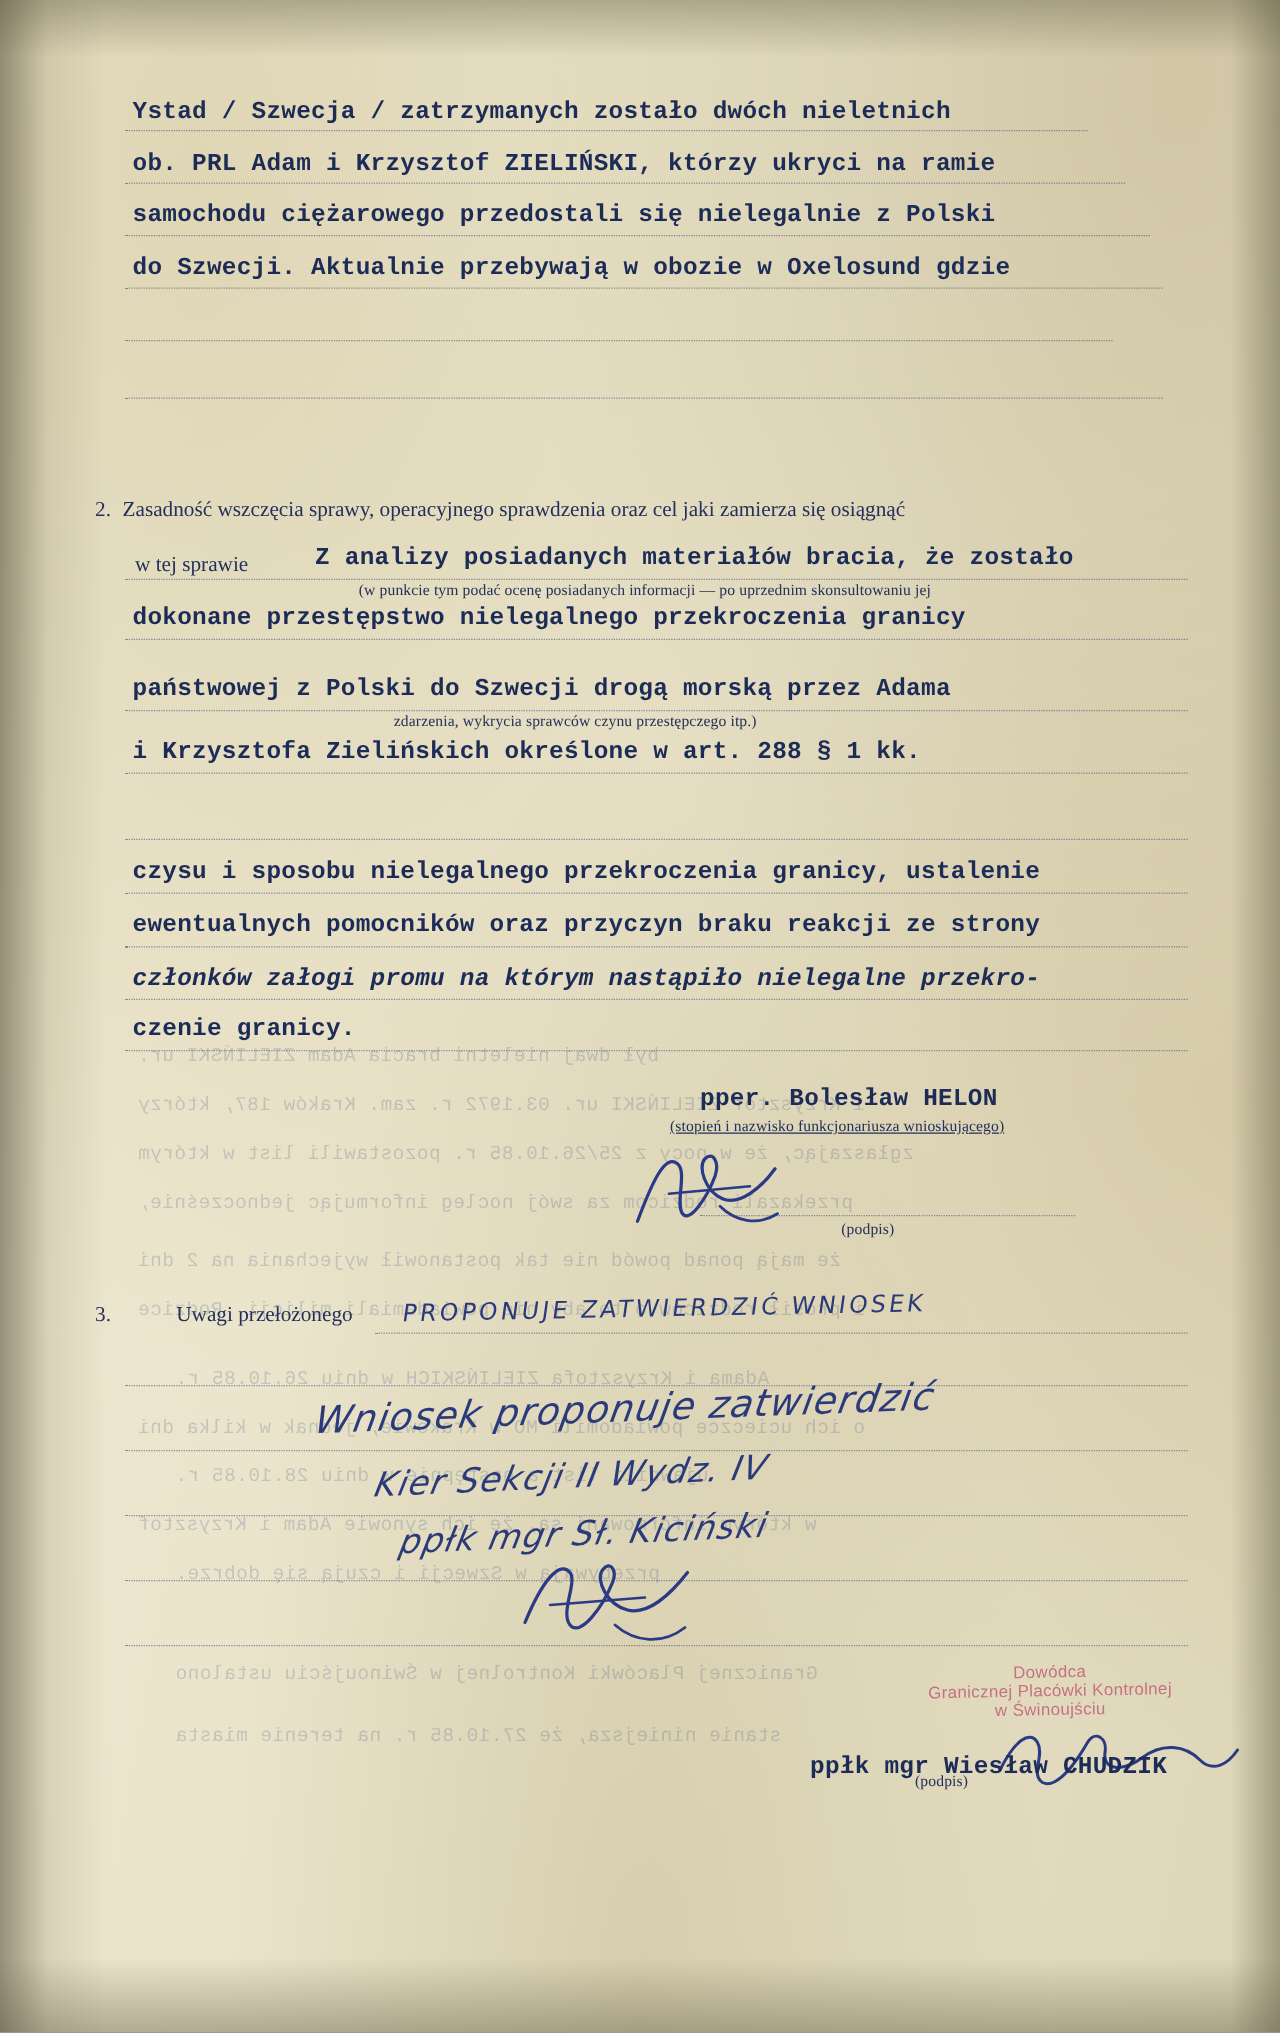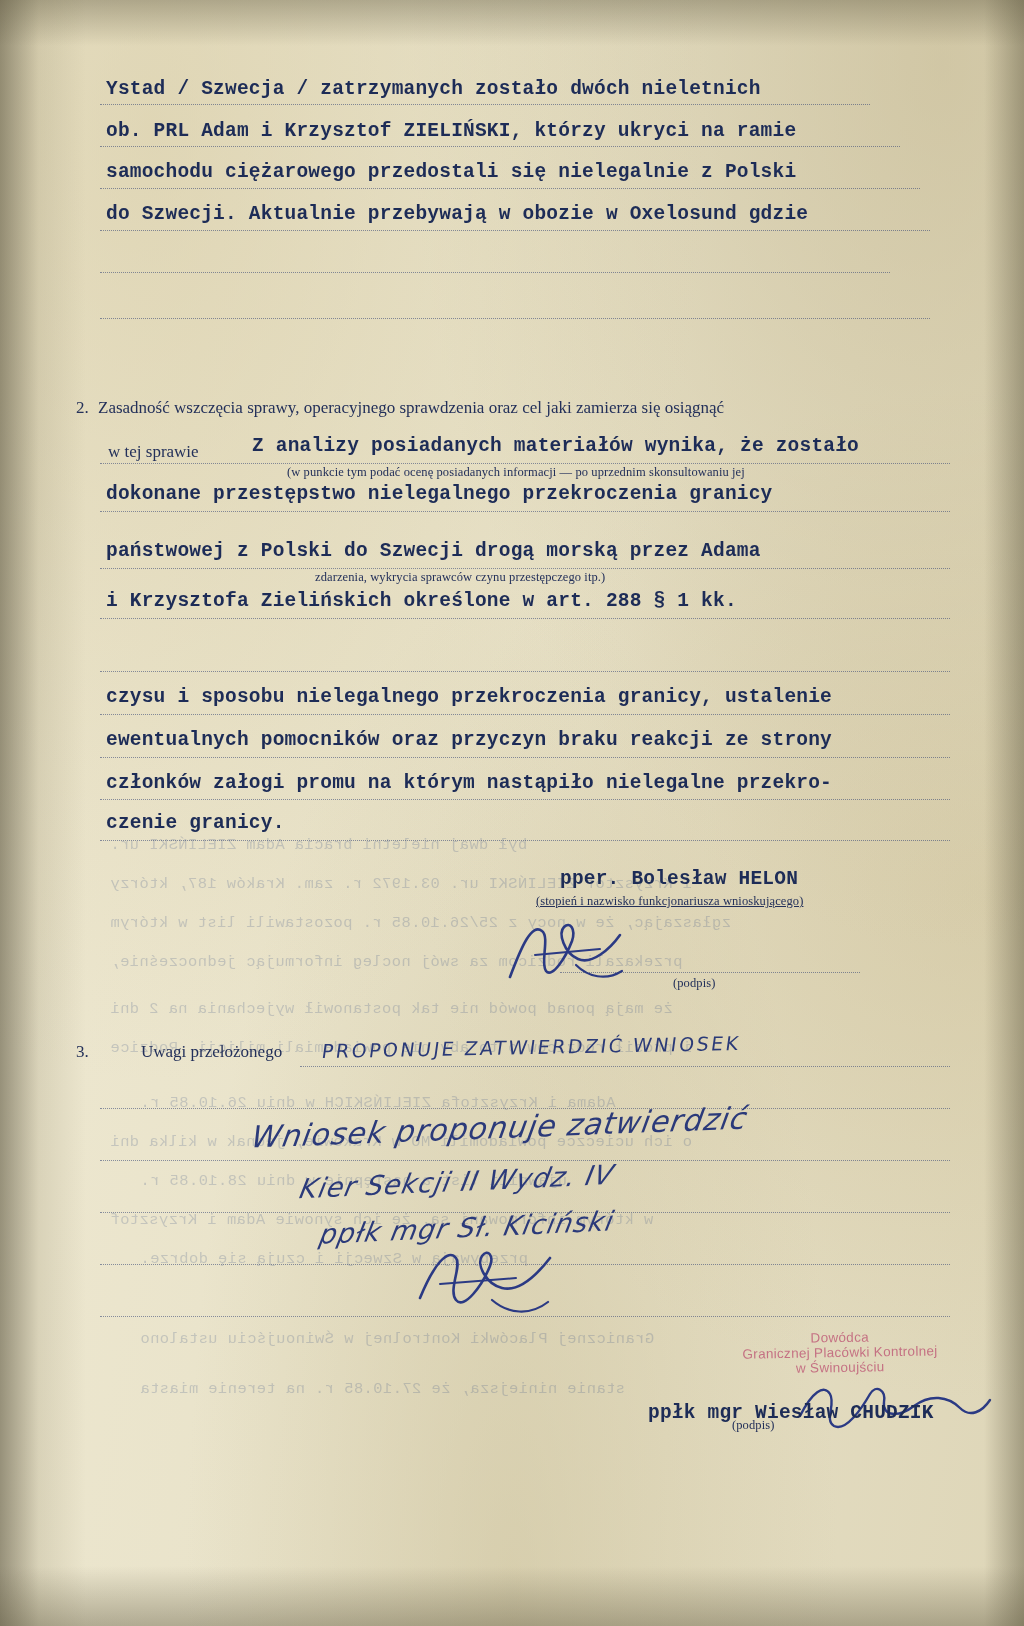--- a/index.html
+++ b/index.html
@@ -179,21 +179,21 @@
   <div class="dotline" style="left:100px; top:230px; width:830px;"></div>
 
   <div class="dotline" style="left:100px; top:272px; width:790px;"></div>
 
   <div class="dotline" style="left:100px; top:318px; width:830px;"></div>
 
   <div class="line printed num-item" style="left:76px; top:398px;">2.</div>
   <div class="line printed num-item" style="left:98px; top:398px;">Zasadność wszczęcia sprawy, operacyjnego sprawdzenia oraz cel jaki zamierza się osiągnąć</div>
 
   <div class="line printed num-item" style="left:108px; top:442px;">w tej sprawie</div>
-  <div class="line typed typed-body" style="left:252px; top:437px;">Z analizy posiadanych materiałów wynika, że zostało</div>
+  <div class="line typed typed-body" style="left:252px; top:437px;">Z analizy posiadanych materiałów bracia, że zostało</div>
   <div class="dotline" style="left:100px; top:463px; width:850px;"></div>
 
   <div class="line printed small-print" style="left:287px; top:465px;">(w punkcie tym podać ocenę posiadanych informacji — po uprzednim skonsultowaniu jej</div>
 
   <div class="line typed typed-body" style="left:106px; top:485px;">dokonane przestępstwo nielegalnego przekroczenia granicy</div>
   <div class="dotline" style="left:100px; top:511px; width:850px;"></div>
 
 
   <div class="line typed typed-body" style="left:106px; top:542px;">państwowej z Polski do Szwecji drogą morską przez Adama</div>
   <div class="dotline" style="left:100px; top:568px; width:850px;"></div>
@@ -204,21 +204,21 @@
   <div class="dotline" style="left:100px; top:618px; width:850px;"></div>
 
   <div class="dotline" style="left:100px; top:671px; width:850px;"></div>
 
   <div class="line typed typed-body" style="left:106px; top:688px;">czysu i sposobu nielegalnego przekroczenia granicy, ustalenie</div>
   <div class="dotline" style="left:100px; top:714px; width:850px;"></div>
 
   <div class="line typed typed-body" style="left:106px; top:731px;">ewentualnych pomocników oraz przyczyn braku reakcji ze strony</div>
   <div class="dotline" style="left:100px; top:757px; width:850px;"></div>
 
-  <div class="line typed typed-body" style="left:106px; top:774px;">członków załogi promu na którym nastąpiło nielegalne przekro-</div>
+  <div class="line typed typed-body" style="left:106px; top:774px;font-style:italic;">członków załogi promu na którym nastąpiło nielegalne przekro-</div>
   <div class="dotline" style="left:100px; top:799px; width:850px;"></div>
 
   <div class="line typed typed-body" style="left:106px; top:814px;">czenie granicy.</div>
   <div class="dotline" style="left:100px; top:840px; width:850px;"></div>
 
   <div class="line typed typed-body" style="left:560px; top:870px;">pper. Bolesław HELON</div>
   <div class="line printed small-print" style="left:536px; top:894px;text-decoration:underline;">(stopień i nazwisko funkcjonariusza wnioskującego)</div>
 
   <svg class="signature-svg" style="left:480px; top:905px;" width="240" height="90" viewBox="0 0 240 90">
     <path d="M30 72 C42 40, 52 18, 62 26 C70 32, 60 58, 66 66 C72 74, 86 52, 92 36 C96 24, 90 16, 84 22 C78 28, 84 48, 98 54 C112 60, 130 44, 140 30" stroke="#2b3a84" stroke-width="2.6" fill="none" stroke-linecap="round"></path>

